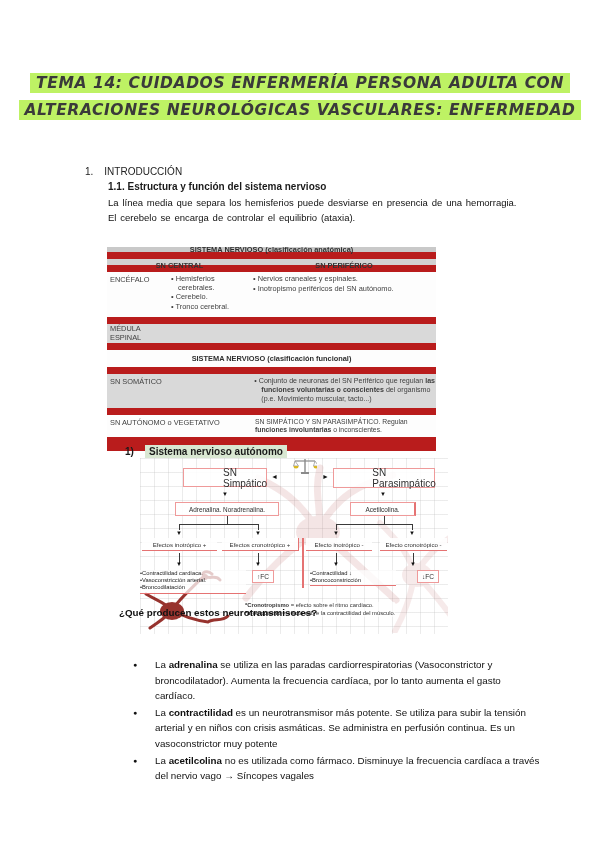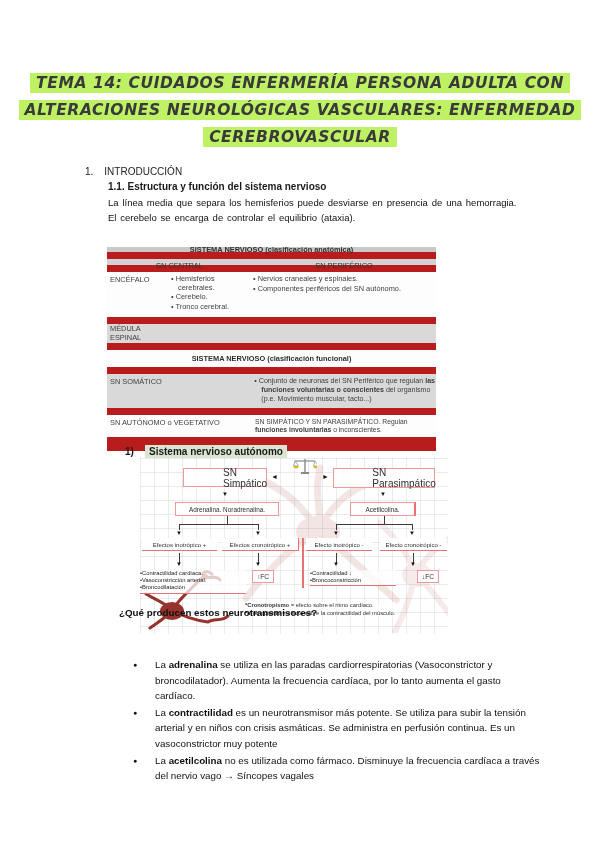--- a/index.html
+++ b/index.html
@@ -16,21 +16,21 @@
   .h-num{margin-right:11px;}
   .intro-h1{position:absolute;left:85px;top:166px;font-size:10px;color:#222;}
   .intro-h2{position:absolute;left:108px;top:181px;font-size:10px;font-weight:bold;}
   .para{position:absolute;left:108px;font-size:9.5px;word-spacing:1.2px;white-space:nowrap;color:#111;}
   .p1{top:197px}.p2{top:212px}.p3{top:227px}
 
   
   .sn-table{position:absolute;left:107px;top:247px;width:329px;font-size:7.4px;color:#3e3e3e;}
   .t-row{display:flex;border-bottom:7px solid #b91c1c;box-sizing:border-box;}
   .t-head{background:#c9c9c9;font-weight:bold;justify-content:center;align-items:center;height:12px;color:#2e2e2e;}
-  .t-sub{background:#d2d2d2;height:13px;font-weight:normal;color:#333;}
+  .t-sub{background:#d2d2d2;height:13px;font-weight:bold;color:#333;}
   .t-sub .c1{width:145px;text-align:center;line-height:13px;}
   .t-sub .c2{width:184px;text-align:center;line-height:13px;}
   .t-enc{background:#fdfdfd;height:52px;padding-top:3px;box-sizing:border-box;}
   .t-enc .lab{width:62px;padding-left:3px;box-sizing:border-box;}
   .t-enc .mid{width:82px;}
   .t-enc .rgt{width:182px;}
   .bullet-item{padding-left:9px;text-indent:-7px;line-height:8.6px;margin-bottom:1px;width:70px;}
   .bullet-item::before{content:"•  ";}
   .rgt .bullet-item{width:172px;}
   .t-med{background:#d9d9d9;height:26px;align-items:center;}
@@ -81,21 +81,20 @@
   .btext{font-size:9.8px;line-height:15.6px;color:#111;width:388px;}
 </style>
 </head>
 <body>
 
 <div class="page">
 
   <div class="title">
     <div><span class="hl">TEMA 14: CUIDADOS ENFERMERÍA PERSONA ADULTA CON</span></div>
     <div><span class="hl">ALTERACIONES NEUROLÓGICAS VASCULARES: ENFERMEDAD</span></div>
-    <div><span class="hl">CEREBROVASCULAR</span></div>
   </div>
 
   <div class="intro-h1">
     <span class="h-num">1.</span><span>INTRODUCCIÓN</span>
   </div>
   <div class="intro-h2">1.1. Estructura y función del sistema nervioso</div>
   <div class="para p1">La línea media que separa los hemisferios puede desviarse en presencia de una hemorragia.</div>
   <div class="para p2">El cerebelo se encarga de controlar el equilibrio (ataxia).</div>
 
   <div class="sn-table">
@@ -106,21 +105,21 @@
     </div>
     <div class="t-row t-enc">
       <div class="lab">ENCÉFALO</div>
       <div class="mid">
         <div class="bullet-item">Hemisferios cerebrales.</div>
         <div class="bullet-item">Cerebelo.</div>
         <div class="bullet-item">Tronco cerebral.</div>
       </div>
       <div class="rgt">
         <div class="bullet-item">Nervios craneales y espinales.</div>
-        <div class="bullet-item">Componentes periféricos del SN autónomo.</div>
+        <div class="bullet-item">Inotropismo periféricos del SN autónomo.</div>
       </div>
     </div>
     <div class="t-row t-med">
       <div class="lab">MÉDULA ESPINAL</div>
     </div>
     <div class="t-row t-fun">SISTEMA NERVIOSO (clasificación funcional)</div>
     <div class="t-row t-som">
       <div class="lab">SN SOMÁTICO</div>
       <div class="desc"><span>Conjunto de neuronas del SN Periférico que regulan </span><b>las funciones voluntarias o conscientes</b><span> del organismo (p.e. Movimiento muscular, tacto...)</span></div>
     </div>

